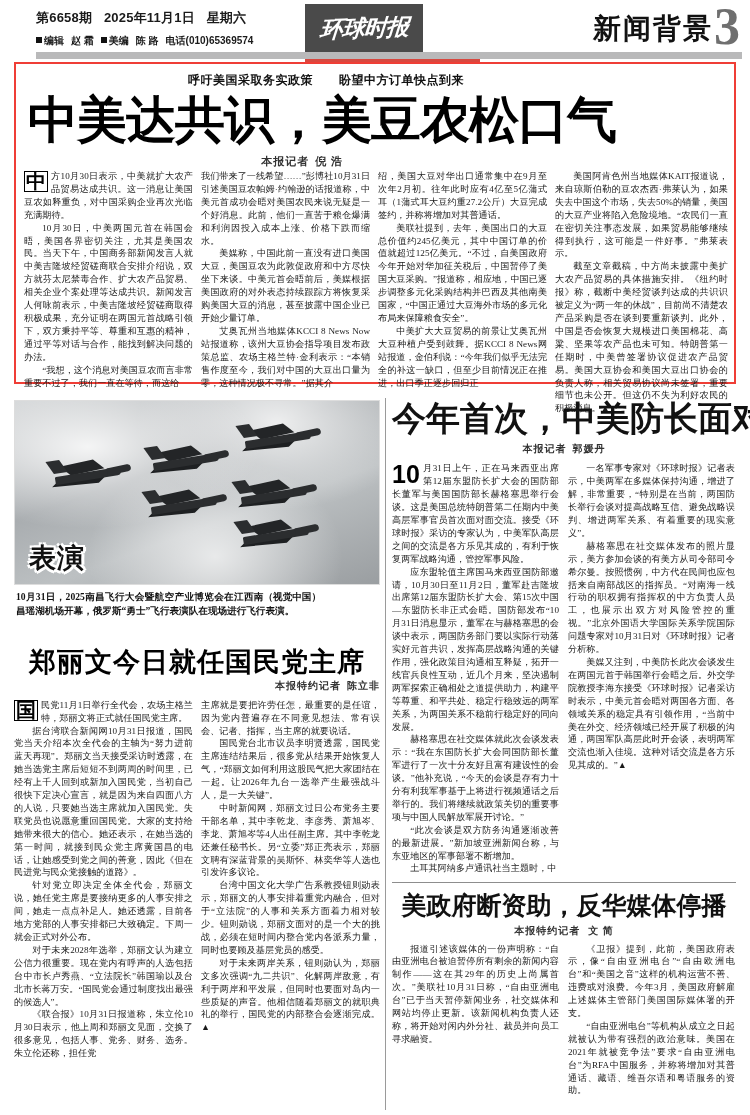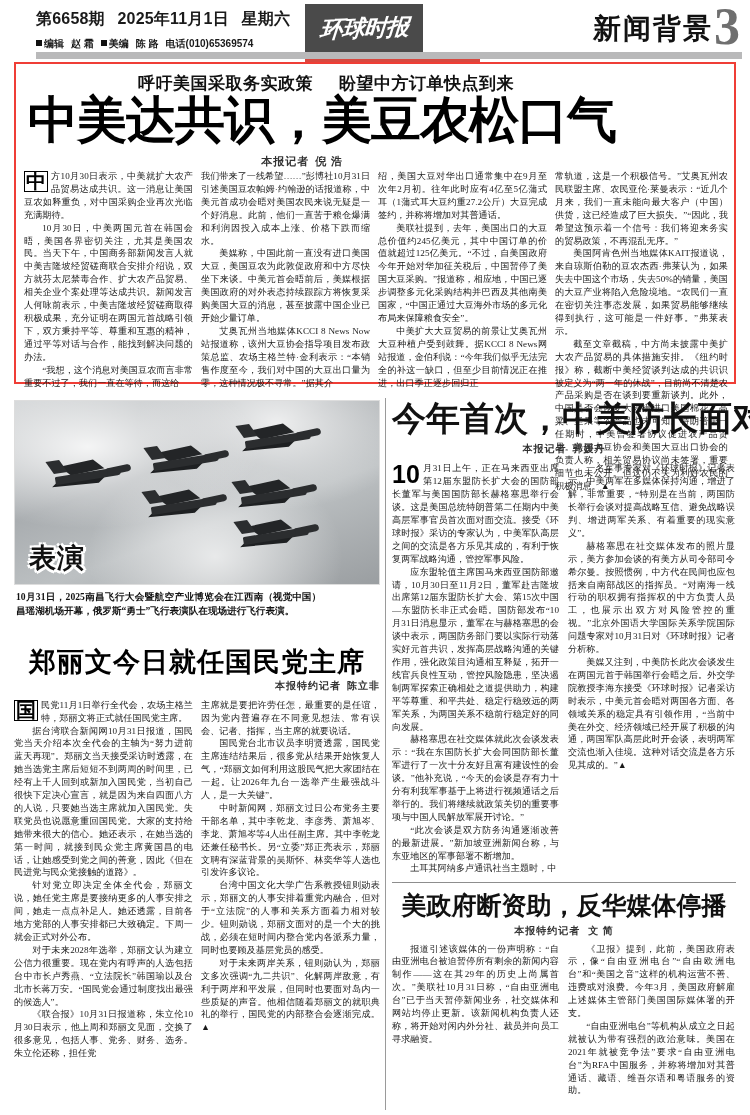--- a/index.html
+++ b/index.html
@@ -17,21 +17,21 @@
 
   
   .masthead {
     position: relative;
     height: 60px;
     padding: 0 14px;
   }
   .mh-left { position: absolute; left: 36px; top: 9px; }
   .mh-line1 {
     font-family: "Liberation Sans", sans-serif;
-    font-size: 16px; font-weight: 700; color: #1a1a1a;
+    font-size: 13px; font-weight: 700; color: #1a1a1a;
     letter-spacing: .2px; white-space: nowrap;
   }
   .mh-line1 .sp { display: inline-block; width: 8px; }
   .mh-line2 {
     font-family: "Liberation Sans", sans-serif;
     font-size: 10px; font-weight: 700; color: #1a1a1a;
     margin-top: 7px; white-space: nowrap;
   }
   .mh-line2 .sq {
     display: inline-block; width: 6px; height: 6px;
@@ -84,21 +84,21 @@
     width: 722px; height: 322px;
     border: 2px solid #ef3e36;
     background: #fff;
   }
   .rb-inner { position: relative; width: 100%; height: 100%; }
 
   .kicker {
     position: absolute; left: 40px; top: 8px; width: 540px;
     text-align: center;
     font-family: "Liberation Serif", serif;
-    font-size: 17px; font-weight: 700; color: #111;
+    font-size: 12px; font-weight: 700; color: #111;
     letter-spacing: .5px;
   }
   .kicker .gap { display: inline-block; width: 26px; }
   .headline-main {
     position: absolute; left: 12px; top: 30px; width: 548px;
     text-align: center;
     font-family: "Liberation Sans", sans-serif;
     font-size: 50px; font-weight: 900; color: #000;
     letter-spacing: -1px; line-height: 1.04;
     white-space: nowrap;
@@ -333,21 +333,20 @@
     </div>
     <div class="rb-col">
       <div class="bt">
         <p class="noind">绍，美国大豆对华出口通常集中在9月至次年2月初。往年此时应有4亿至5亿蒲式耳（1蒲式耳大豆约重27.2公斤）大豆完成签约，并称将增加对其普通话。</p>
         <p>美联社提到，去年，美国出口的大豆总价值约245亿美元，其中中国订单的价值就超过125亿美元。“不过，自美国政府今年开始对华加征关税后，中国暂停了美国大豆采购。”报道称，相应地，中国已逐步调整多元化采购结构并巴西及其他南美国家，“中国正通过大豆海外市场的多元化布局来保障粮食安全”。</p>
         <p>中美扩大大豆贸易的前景让艾奥瓦州大豆种植户受到鼓舞。据KCCI 8 News网站报道，金伯利说：“今年我们似乎无法完全的补这一缺口，但至少目前情况正在推进，出口季正逐步回归正</p>
       </div>
     </div>
     <div class="rb-col c4">
       <div class="bt">
-        <p class="noind">常轨道，这是一个积极信号。”艾奥瓦州农民联盟主席、农民亚伦·莱曼表示：“近几个月来，我们一直未能向最大客户（中国）供货，这已经造成了巨大损失。”“因此，我希望这预示着一个信号：我们将迎来务实的贸易政策，不再混乱无序。”</p>
         <p>美国阿肯色州当地媒体KAIT报道说，来自琼斯伯勒的豆农杰西·弗莱认为，如果失去中国这个市场，失去50%的销量，美国的大豆产业将陷入危险境地。“农民们一直在密切关注事态发展，如果贸易能够继续得到执行，这可能是一件好事。”弗莱表示。</p>
         <p>截至文章截稿，中方尚未披露中美扩大农产品贸易的具体措施安排。《纽约时报》称，截断中美经贸谈判达成的共识识被定义为“两一年的休战”，目前尚不清楚农产品采购是否在谈到要重新谈判。此外，中国是否会恢复大规模进口美国棉花、高粱、坚果等农产品也未可知。特朗普第一任期时，中美曾签署协议促进农产品贸易。美国大豆协会和美国大豆出口协会的负责人称，相关贸易协议尚未签署，重要细节也未公开。但这仍不失为利好农民的积极消息。▲</p>
       </div>
     </div>
   </div>
  </div>
 </div>
 
 <div class="photo-block">
   <div class="photo">
@@ -434,21 +433,21 @@
 <div class="art3">
   <div class="hl3">今年首次，中美防长面对面会谈</div>
   <div class="byline3">
     <span>本报记者</span><span class="sp"></span><span>郭媛丹</span>
   </div>
   <div class="art3-cols">
     <div class="art3-col">
       <div class="bt dropcap-wrap">
         <span class="bigdrop">10</span>
         <p class="noind">月31日上午，正在马来西亚出席第12届东盟防长扩大会的国防部长董军与美国国防部长赫格塞思举行会谈。这是美国总统特朗普第二任期内中美高层军事官员首次面对面交流。接受《环球时报》采访的专家认为，中美军队高层之间的交流是各方乐见其成的，有利于恢复两军战略沟通，管控军事风险。</p>
-        <p>应东盟轮值主席国马来西亚国防部邀请，10月30日至11月2日，董军赴吉隆坡出席第12届东盟防长扩大会、第15次中国—东盟防长非正式会晤。国防部发布“10月31日消息显示，董军在与赫格塞思的会谈中表示，两国防务部门要以实际行动落实好元首共识，发挥高层战略沟通的关键作用，强化政策目沟通相互释疑，拓开一线官兵良性互动，管控风险隐患，坚决遏制两军探索正确相处之道提供助力，构建平等尊重、和平共处、稳定行稳致远的两军关系，为两国关系不稳前行稳定好的同向发展。</p>
+        <p>应东盟轮值主席国马来西亚国防部邀请，10月30日至11月2日，董军赴吉隆坡出席第12届东盟防长扩大会、第15次中国—东盟防长非正式会晤。国防部发布“10月31日消息显示，董军在与赫格塞思的会谈中表示，两国防务部门要以实际行动落实好元首共识，发挥高层战略沟通的关键作用，强化政策目沟通相互释疑，拓开一线官兵良性互动，近几个月来，坚决遏制两军探索正确相处之道提供助力，构建平等尊重、和平共处、稳定行稳致远的两军关系，为两国关系不稳前行稳定好的同向发展。</p>
         <p>赫格塞思在社交媒体就此次会谈发表示：“我在东国防长扩大会同国防部长董军进行了一次十分友好且富有建设性的会谈。”他补充说，“今天的会谈是存有力十分有利我军事基于上将进行视频通话之后举行的。我们将继续就政策关切的重要事项与中国人民解放军展开讨论。”</p>
         <p>“此次会谈是双方防务沟通逐渐改善的最新进展。”新加坡亚洲新闻台称，与东亚地区的军事部署不断增加。</p>
         <p>土耳其阿纳多卢通讯社当主题时，中</p>
       </div>
     </div>
     <div class="art3-col">
       <div class="bt">
         <p>一名军事专家对《环球时报》记者表示，中美两军在多媒体保持沟通，增进了解，非常重要，“特别是在当前，两国防长举行会谈对提高战略互信、避免战略误判、增进两军关系、有着重要的现实意义”。</p>
         <p>赫格塞思在社交媒体发布的照片显示，美方参加会谈的有美方从司令部司令希尔曼。按照惯例，中方代在民间也应包括来自南部战区的指挥员。“对南海一线行动的职权拥有指挥权的中方负责人员工，也展示出双方对风险管控的重视。”北京外国语大学国际关系学院国际问题专家对10月31日对《环球时报》记者分析称。</p>
         <p>美媒又注到，中美防长此次会谈发生在两国元首于韩国举行会晤之后。外交学院教授李海东接受《环球时报》记者采访时表示，中美元首会晤对两国各方面、各领域关系的稳定具有引领作用，“当前中美在外交、经济领域已经开展了积极的沟通，两国军队高层此时开会谈，表明两军交流也渐入佳境。这种对话交流是各方乐见其成的。”▲</p>

